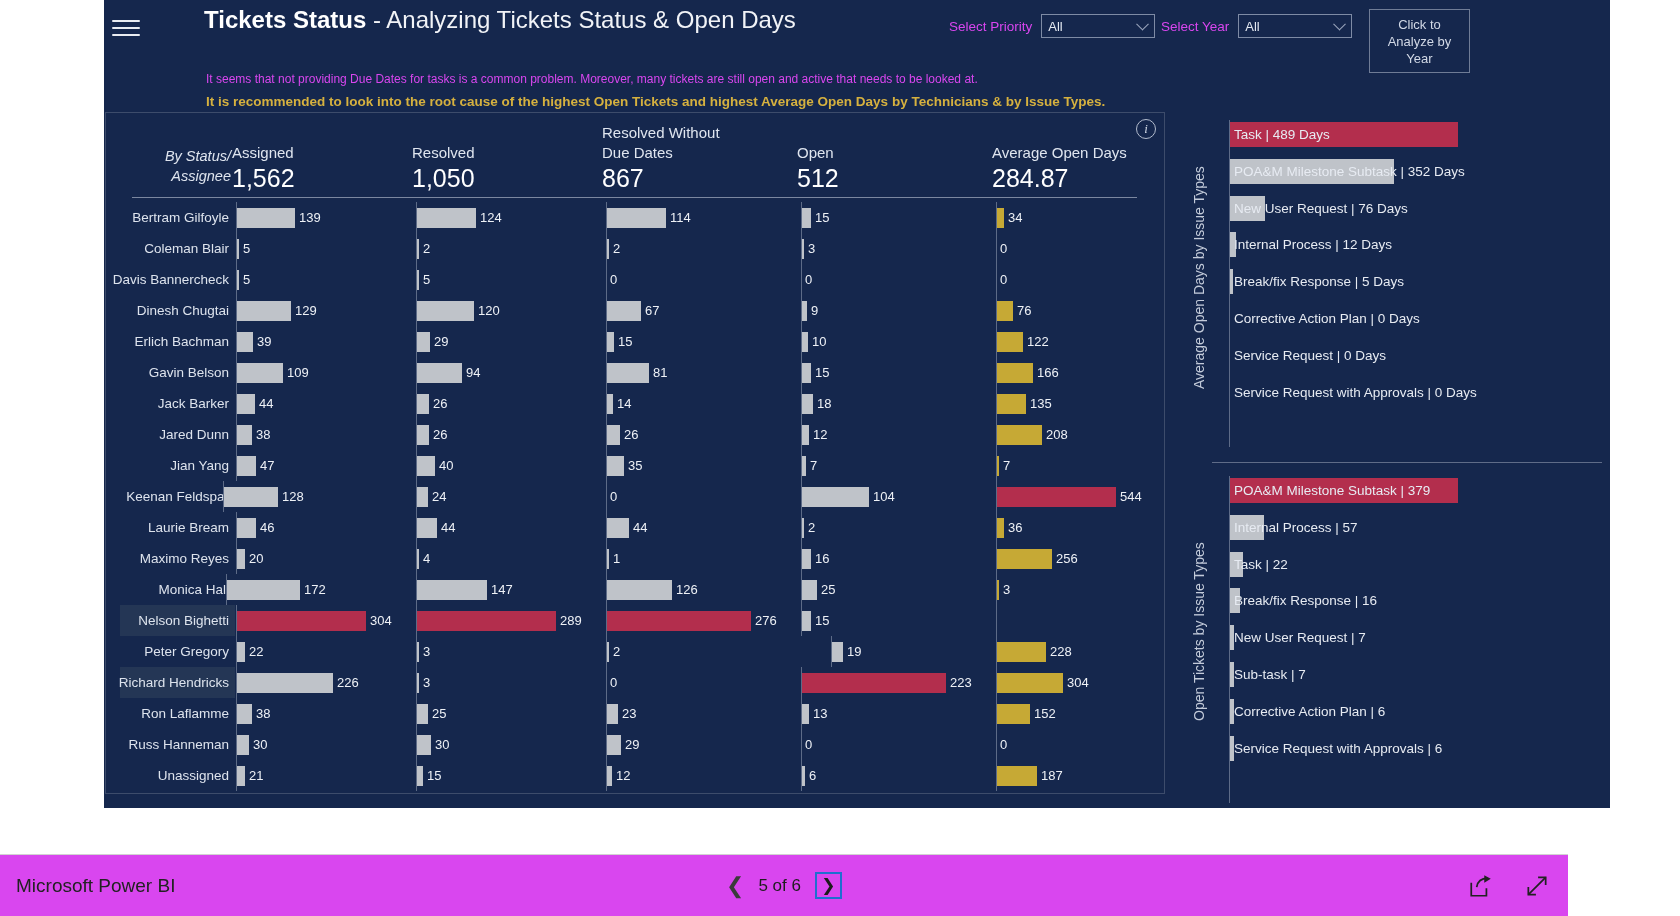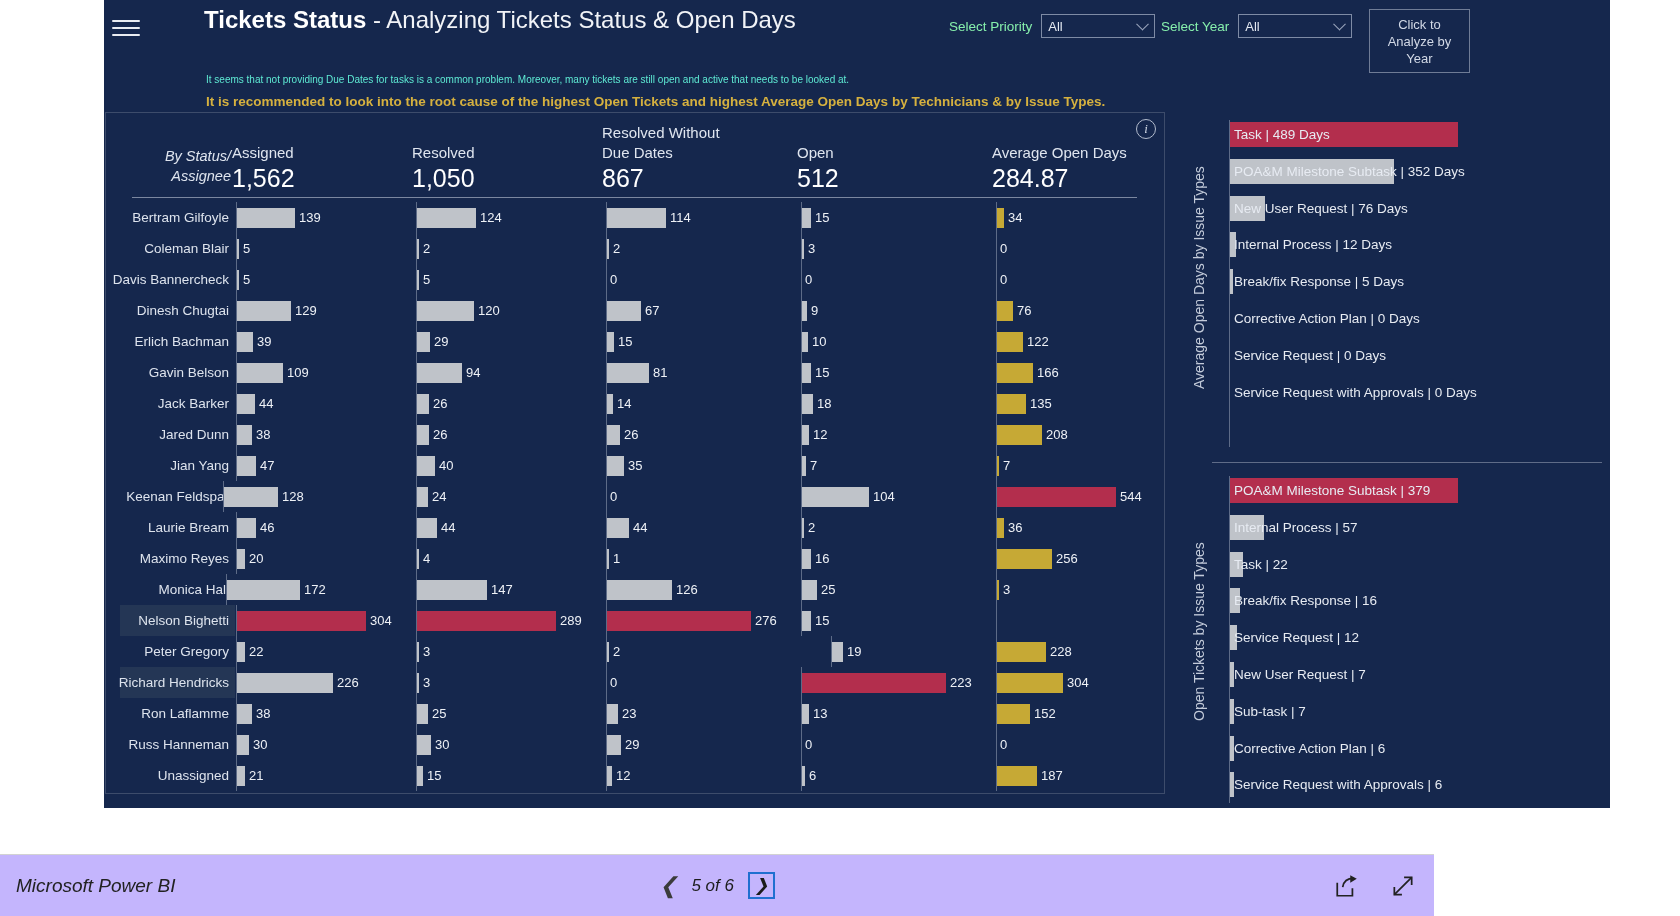--- a/index.html
+++ b/index.html
@@ -32,26 +32,26 @@
   .title-sub { font-weight: normal; color: #f1f3f7; }
   .subtitle-row {
     margin-top: 7px; margin-left: 10px; font-size: 16.5px; color: #cdd5e3; white-space: nowrap;
   }
   .subtitle-row .gap1 { display:inline-block; width: 38px; }
   .subtitle-row .gap2 { display:inline-block; width: 38px; }
 
   .narrative {
     position: absolute; left: 102px; top: 70px; width: 1120px;
   }
-  .narr-1 { font-size: 10px; color: #5eead4; line-height: 19px; }
+  .narr-1 { font-size: 12px; color: #d946ef; line-height: 19px; }
   .narr-2 { font-size: 13.5px; color: #d6b13f; font-weight: bold; line-height: 19px; margin-top: 3px; }
 
   
   .slicer-wrap { position: absolute; display: flex; align-items: center; gap: 9px; }
-  .slicer-label { font-size: 13.5px; color: #86efac; white-space: nowrap; }
+  .slicer-label { font-size: 13.5px; color: #d946ef; white-space: nowrap; }
   .slicer-box {
     width: 114px; height: 24px; border: 1px solid #7e8ba5; background: transparent;
     display: flex; align-items: center; padding: 0 6px; position: relative;
   }
   .slicer-val { font-size: 13px; color: #e4e9f1; }
   .chev {
     position: absolute; right: 7px; top: 50%; width: 9px; height: 9px;
     border-right: 1.6px solid #9aa6bd; border-bottom: 1.6px solid #9aa6bd;
     transform: translateY(-70%) rotate(45deg);
   }
@@ -115,23 +115,23 @@
   .rbar.red { background: #b32e4d; }
   .rlabel {
     position: absolute; left: 4px; top: 0; height: 33px; display: flex; align-items: center;
     font-size: 13.5px; color: #e7ebf2; white-space: nowrap;
   }
   .rule { position: absolute; height: 1px; background: #5f6c88; }
   .vline { position: absolute; width: 1px; background: #5d6b87; }
 
   
   .statusbar {
-    position: absolute; left: 0; bottom: 0; width: 1434px; height: 62px;
-    background: #c4b5fd; border-top: 1px solid #d2d2d2;
-    display: flex; align-items: center; font-style: italic;
+    position: absolute; left: 0; bottom: 0; width: 1568px; height: 62px;
+    background: #d946ef; border-top: 1px solid #d2d2d2;
+    display: flex; align-items: center;
   }
   .pbi-name { position: absolute; left: 16px; font-size: 19px; color: #222; }
   .pager { position: absolute; left: 50%; transform: translateX(-50%); display: flex; align-items: center; gap: 14px; }
   .pg-arrow { font-size: 22px; color: #3b3b3b; cursor: pointer; line-height: 1; }
   .pg-text { font-size: 17px; color: #1d1d1d; }
   .pg-next {
     width: 27px; height: 27px; border: 2px solid #1f6fd0; display: flex; align-items: center;
     justify-content: center; color: #1b1b1b; font-size: 17px; cursor: pointer;
   }
   .sb-right { position: absolute; right: 18px; display: flex; align-items: center; gap: 30px; }
@@ -991,24 +991,20 @@
               <div class="rbar" style="width: 34px;"></div>
               <div class="rlabel">Internal Process | 57</div>
             </div>
             <div class="rbar-row">
               <div class="rbar" style="width: 13px;"></div>
               <div class="rlabel">Task | 22</div>
             </div>
             <div class="rbar-row">
               <div class="rbar" style="width: 10px;"></div>
               <div class="rlabel">Break/fix Response | 16</div>
-            </div>
-            <div class="rbar-row">
-              <div class="rbar" style="width: 7px;"></div>
-              <div class="rlabel">Service Request | 12</div>
             </div>
             <div class="rbar-row">
               <div class="rbar" style="width: 4px;"></div>
               <div class="rlabel">New User Request | 7</div>
             </div>
             <div class="rbar-row">
               <div class="rbar" style="width: 4px;"></div>
               <div class="rlabel">Sub-task | 7</div>
             </div>
             <div class="rbar-row">

